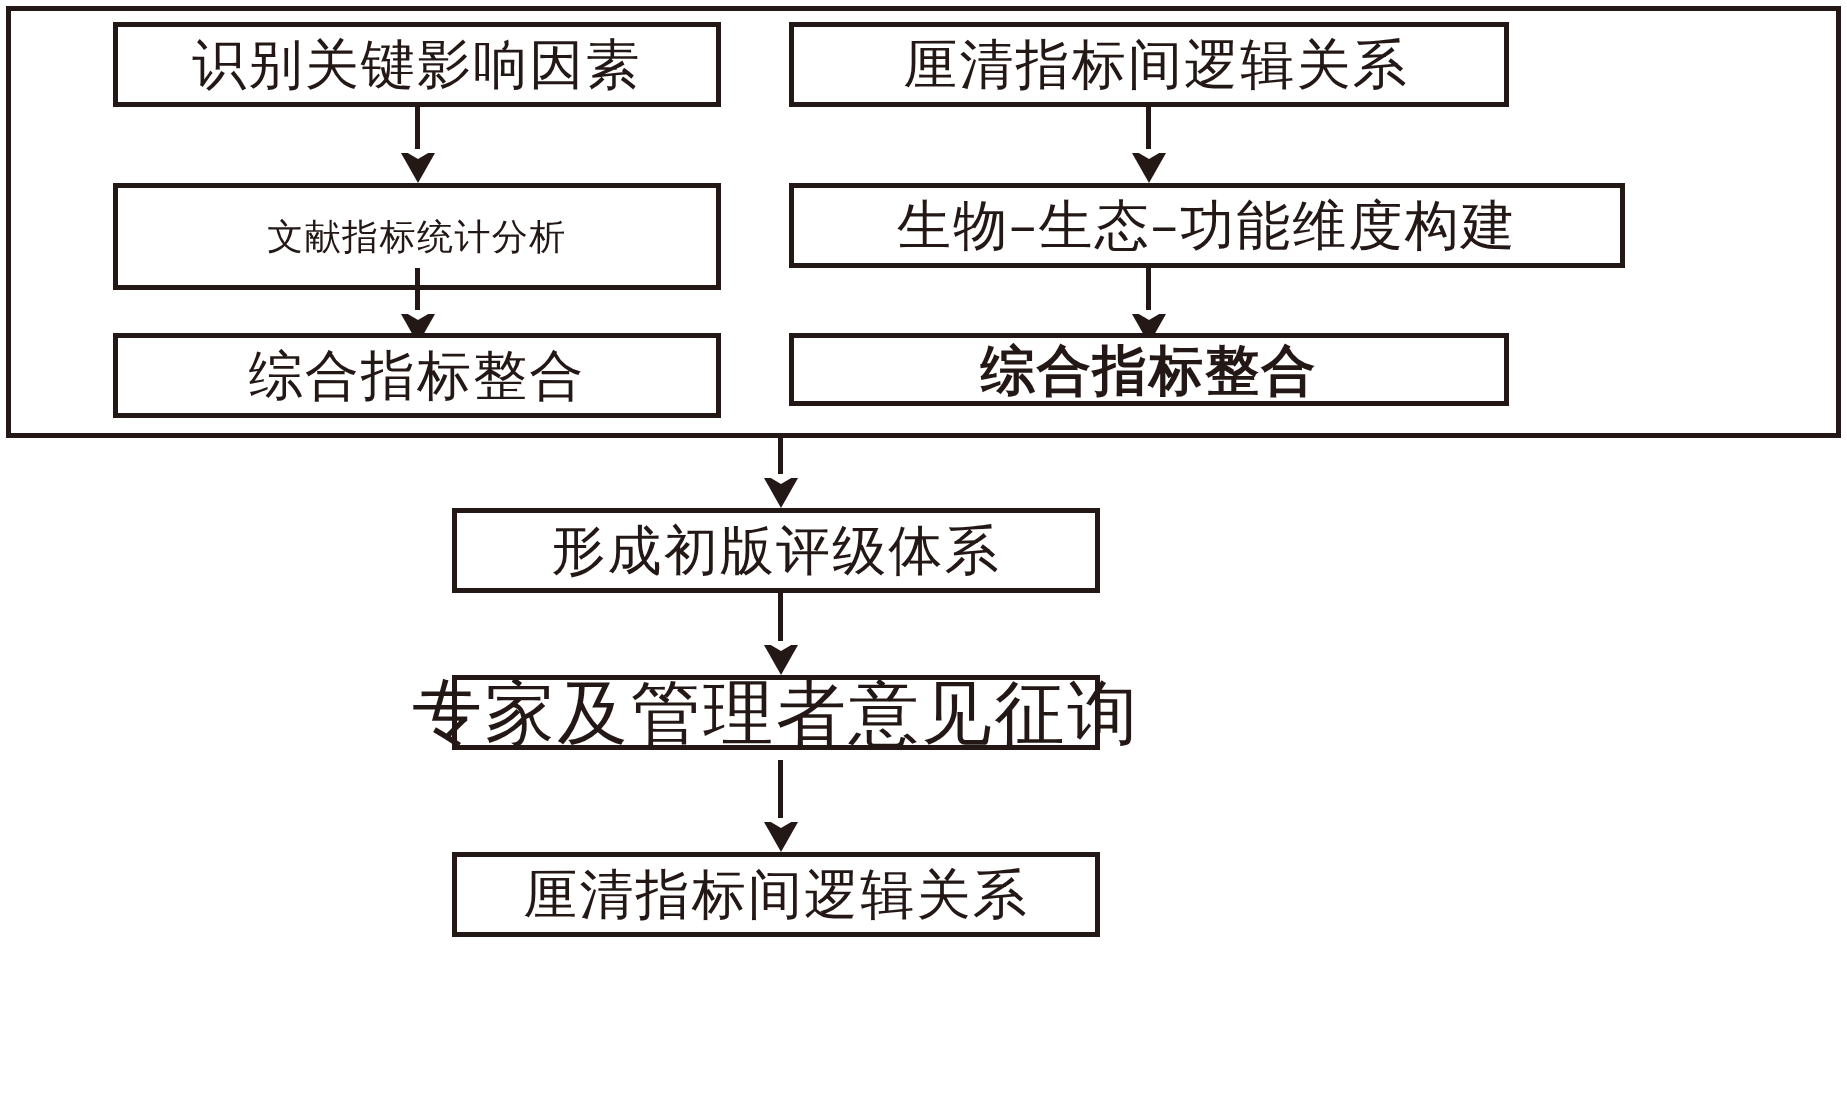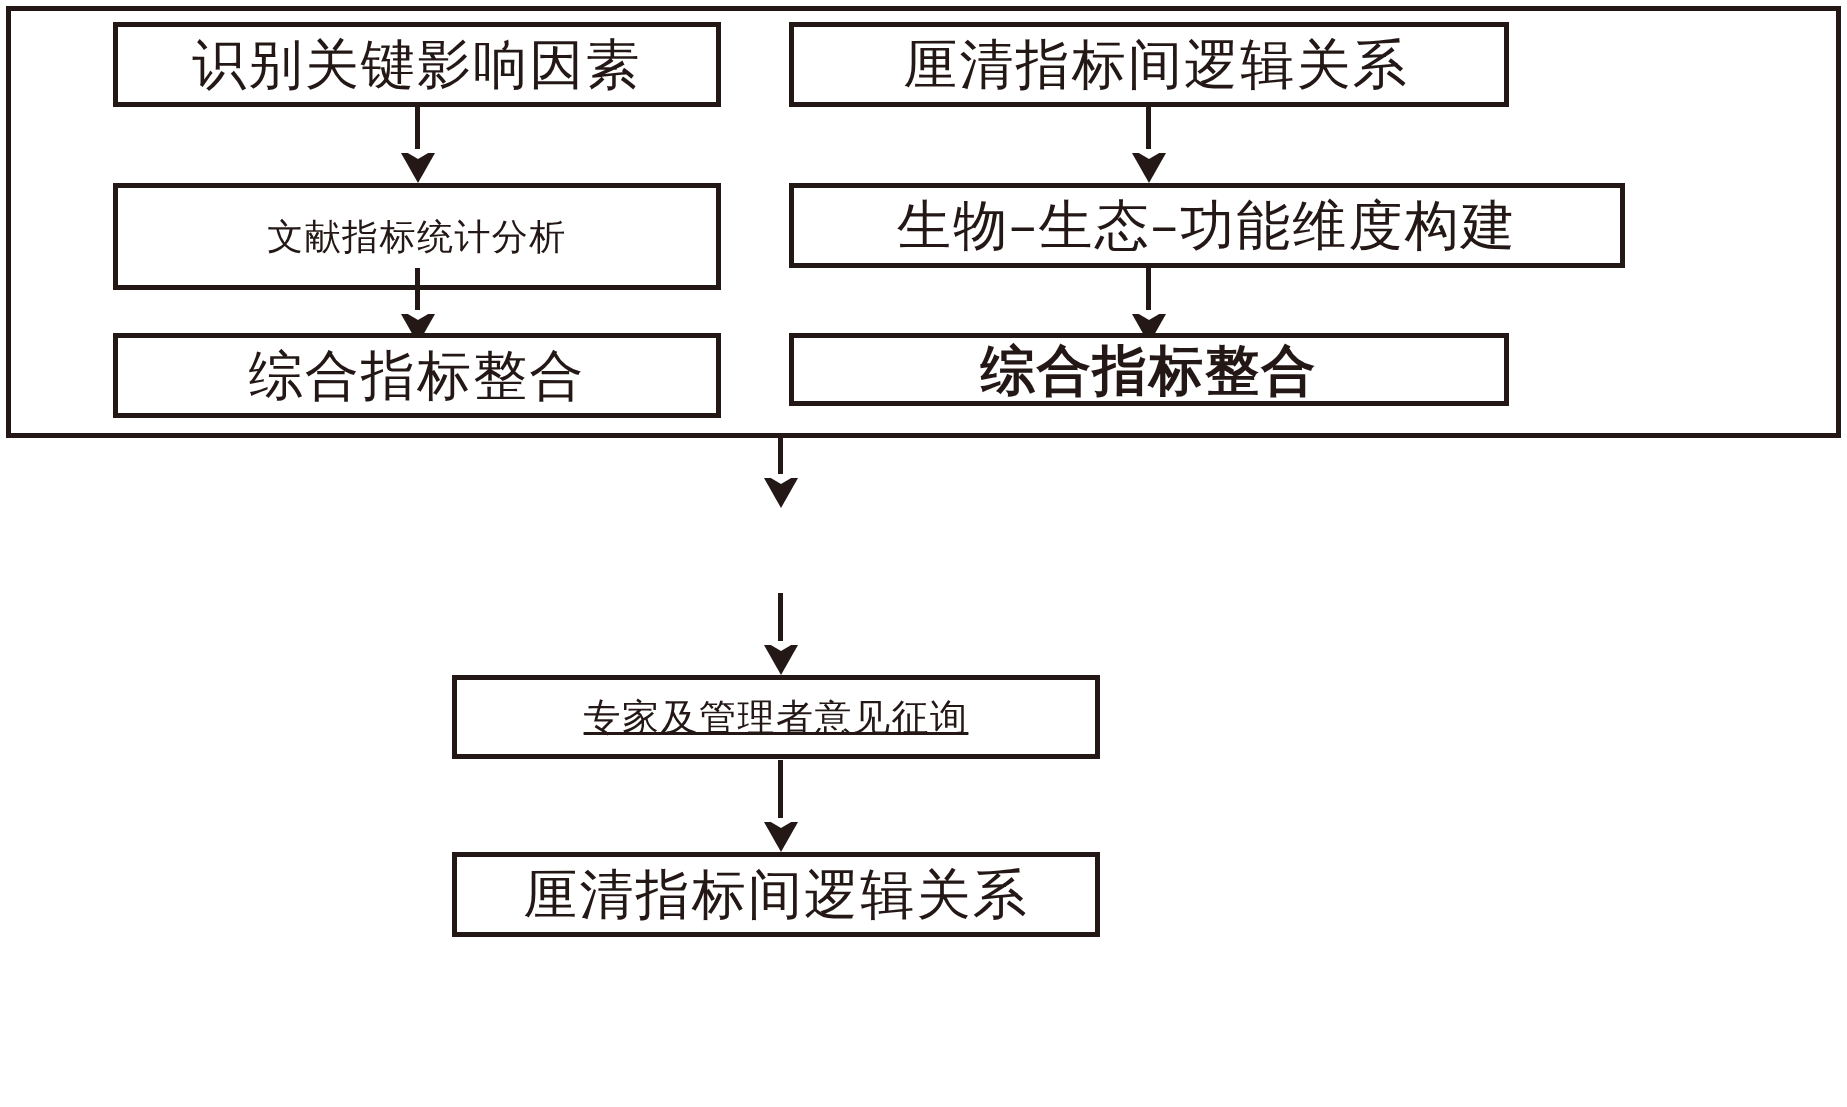--- a/index.html
+++ b/index.html
@@ -139,28 +139,31 @@
   <div class="node" style="left:789px; top:333px; width:720px; height:73px; font-size:54px;font-weight:bold;">
     <span class="txt">综合指标整合</span>
   </div>
 
   <div class="arrow" style="left:763px; top:437px; width:35px; height:71px;">
     <div class="shaft" style="height:41px;"></div>
     <div class="head" style="bottom:0;"></div>
     <div class="notch" style="bottom:24px;"></div>
   </div>
 
+  <div class="node" style="left:452px; top:508px; width:648px; height:85px; font-size:54px;">
+    <span class="txt">形成初版评级体系</span>
+  </div>
 
   <div class="arrow" style="left:763px; top:593px; width:35px; height:82px;">
     <div class="shaft" style="height:52px;"></div>
     <div class="head" style="bottom:0;"></div>
     <div class="notch" style="bottom:24px;"></div>
   </div>
 
-  <div class="node" style="left:452px; top:675px; width:648px; height:84px; font-size:37px;text-decoration:underline;">
+  <div class="node" style="left:452px; top:675px; width:648px; height:75px; font-size:70px;">
     <span class="txt">专家及管理者意见征询</span>
   </div>
 
   <div class="arrow" style="left:763px; top:760px; width:35px; height:92px;">
     <div class="shaft" style="height:62px;"></div>
     <div class="head" style="bottom:0;"></div>
     <div class="notch" style="bottom:24px;"></div>
   </div>
 
   <div class="node" style="left:452px; top:852px; width:648px; height:85px; font-size:54px;">

